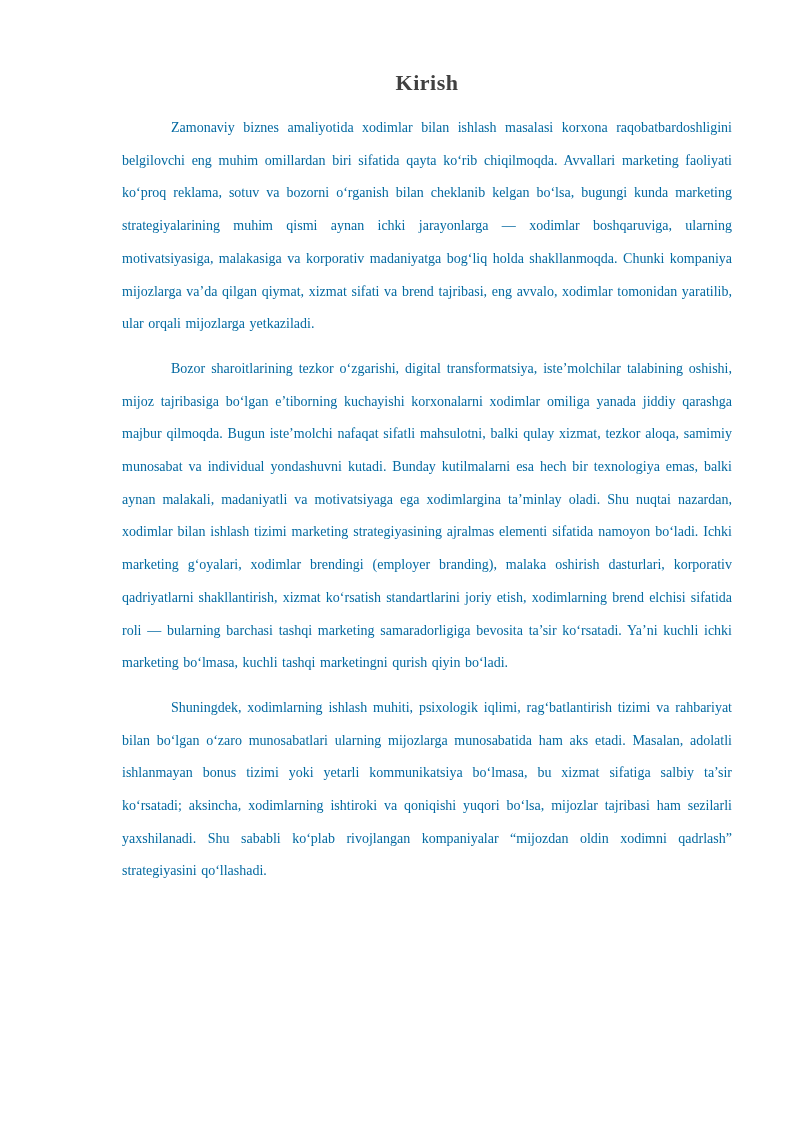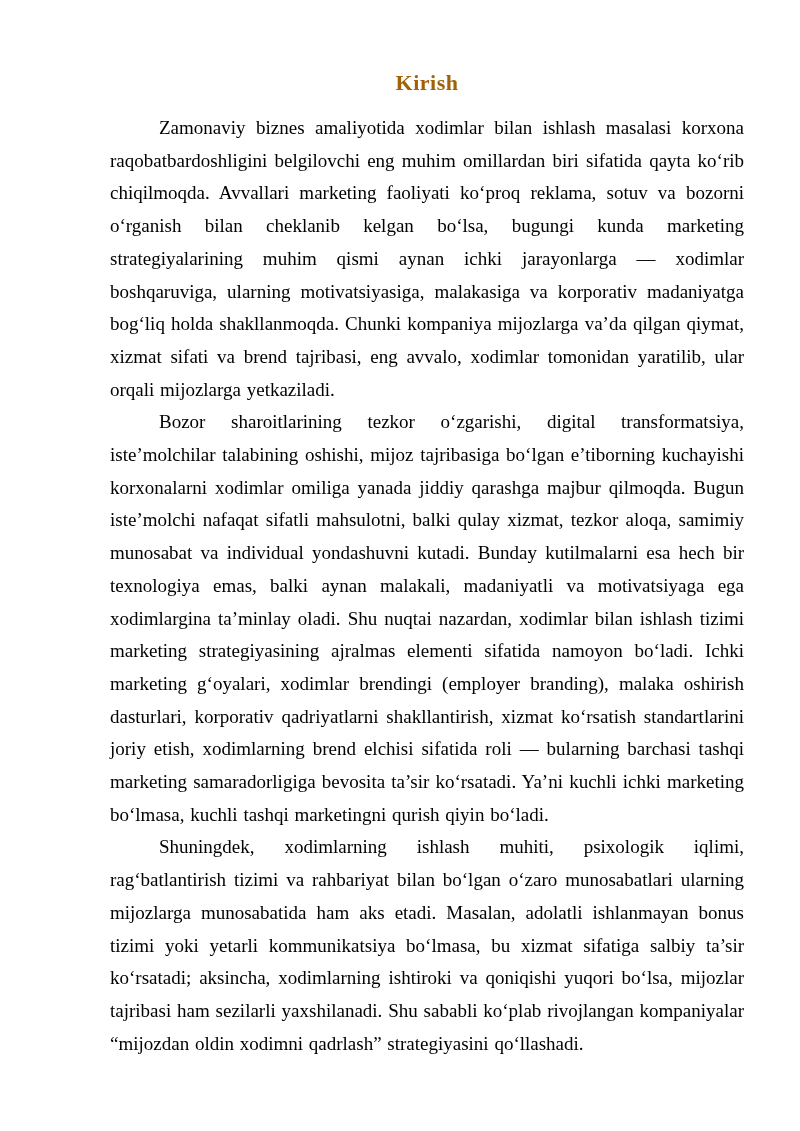--- a/index.html
+++ b/index.html
@@ -21,31 +21,31 @@
     width: 634px;
     color: #131313;
   }
   .doc-title {
     font-family: "Liberation Serif", serif;
     font-size: 22px;
     font-weight: bold;
     line-height: 30px;
     text-align: center;
     margin: 0 0 14px 0;
-    color: #a16207;
+    color: #404040;
     letter-spacing: 0.5px;
   }
   .doc-paragraph {
     font-family: "Liberation Serif", serif;
-    font-size: 19px;
+    font-size: 14px;
     line-height: 32.7px;
     text-align: justify;
     text-indent: 49px;
-    margin: 0;
-    color: #000000;
+    margin: 12px;
+    color: #0369a1;
     word-spacing: 1px;
   }
 </style>
 </head>
 <body>
 
 <div class="page">
   <h1 class="doc-title">Kirish</h1>
   <p class="doc-paragraph">Zamonaviy biznes amaliyotida xodimlar bilan ishlash masalasi korxona raqobatbardoshligini belgilovchi eng muhim omillardan biri sifatida qayta ko‘rib chiqilmoqda. Avvallari marketing faoliyati ko‘proq reklama, sotuv va bozorni o‘rganish bilan cheklanib kelgan bo‘lsa, bugungi kunda marketing strategiyalarining muhim qismi aynan ichki jarayonlarga — xodimlar boshqaruviga, ularning motivatsiyasiga, malakasiga va korporativ madaniyatga bog‘liq holda shakllanmoqda. Chunki kompaniya mijozlarga va’da qilgan qiymat, xizmat sifati va brend tajribasi, eng avvalo, xodimlar tomonidan yaratilib, ular orqali mijozlarga yetkaziladi.</p>
   <p class="doc-paragraph">Bozor sharoitlarining tezkor o‘zgarishi, digital transformatsiya, iste’molchilar talabining oshishi, mijoz tajribasiga bo‘lgan e’tiborning kuchayishi korxonalarni xodimlar omiliga yanada jiddiy qarashga majbur qilmoqda. Bugun iste’molchi nafaqat sifatli mahsulotni, balki qulay xizmat, tezkor aloqa, samimiy munosabat va individual yondashuvni kutadi. Bunday kutilmalarni esa hech bir texnologiya emas, balki aynan malakali, madaniyatli va motivatsiyaga ega xodimlargina ta’minlay oladi. Shu nuqtai nazardan, xodimlar bilan ishlash tizimi marketing strategiyasining ajralmas elementi sifatida namoyon bo‘ladi. Ichki marketing g‘oyalari, xodimlar brendingi (employer branding), malaka oshirish dasturlari, korporativ qadriyatlarni shakllantirish, xizmat ko‘rsatish standartlarini joriy etish, xodimlarning brend elchisi sifatida roli — bularning barchasi tashqi marketing samaradorligiga bevosita ta’sir ko‘rsatadi. Ya’ni kuchli ichki marketing bo‘lmasa, kuchli tashqi marketingni qurish qiyin bo‘ladi.</p>

